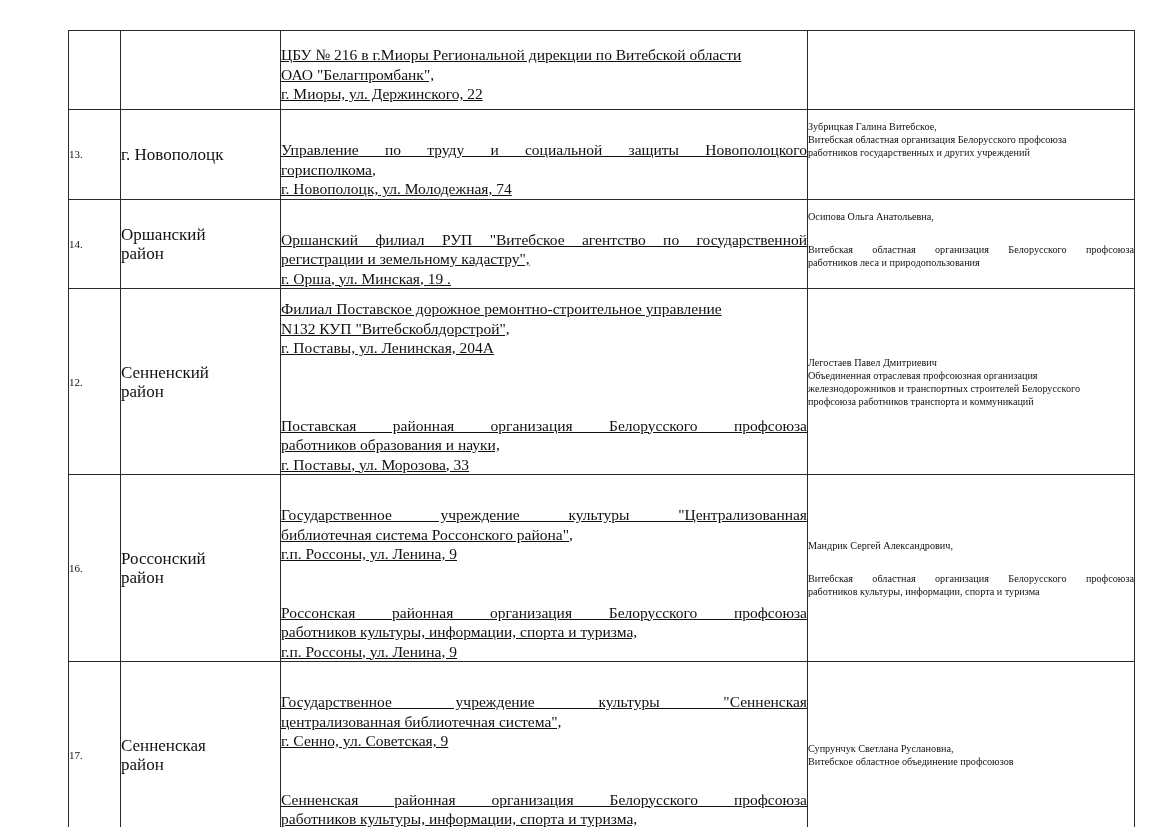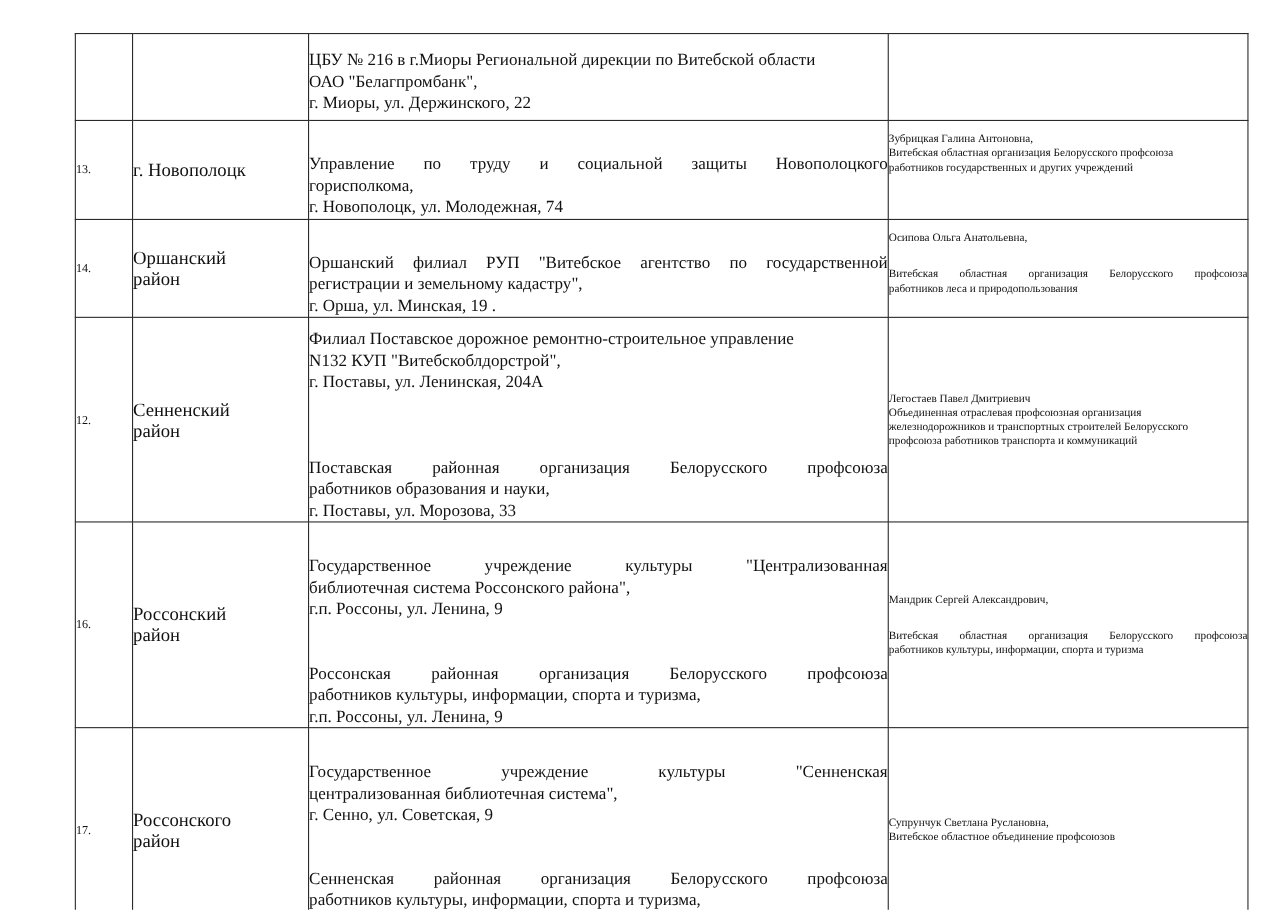--- a/index.html
+++ b/index.html
@@ -50,20 +50,21 @@
     }
     td.place {
       font-size: 15.5px;
       line-height: 19.5px;
       padding: 0 10px 0 10px;
       vertical-align: top;
     }
     td.place .block {
       text-align: justify;
       text-align-last: left;
+      text-decoration: underline;
     }
     td.person {
       font-size: 10.2px;
       line-height: 13px;
       padding: 0 10px 0 10px;
       text-align: justify;
       text-align-last: left;
     }
     .line { display: block; }
     .justify-line {
@@ -105,21 +106,21 @@
           <span class="line">г. Новополоцк</span>
         </td>
         <td class="place">
           <div class="block" style="padding-top:10px">
             <span class="justify-line">Управление по труду и социальной защиты Новополоцкого</span>
             <span class="line">горисполкома,</span>
             <span class="line">г. Новополоцк, ул. Молодежная, 74</span>
           </div>
         </td>
         <td class="person" style="vertical-align:top;padding-top:10px">
-          <span class="line">Зубрицкая Галина Антоновна,</span>
+          <span class="line">Зубрицкая Галина Витебское,</span>
           <span class="line">Витебская областная организация Белорусского профсоюза</span>
           <span class="line">работников государственных и других учреждений</span>
         </td>
       </tr>
 
       <tr style="height:79px">
         <td class="num">14.</td>
         <td class="district">
           <span class="line">Оршанский</span>
           <span class="line">район</span>
@@ -185,21 +186,21 @@
         <td class="person">
           <span class="line">Мандрик Сергей Александрович,</span>
           <span class="justify-line">Витебская областная организация Белорусского профсоюза</span>
           <span class="line">работников культуры, информации, спорта и туризма</span>
         </td>
       </tr>
 
       <tr style="height:175px">
         <td class="num">17.</td>
         <td class="district">
-          <span class="line">Россонского</span>
+          <span class="line">Сенненская</span>
           <span class="line">район</span>
         </td>
         <td class="place">
           <div class="block" style="padding-top:10px">
             <span class="justify-line">Государственное учреждение культуры "Сенненская</span>
             <span class="line">централизованная библиотечная система",</span>
             <span class="line">г. Сенно, ул. Советская, 9</span>
           </div>
           <div class="block" style="padding-top:19px">
             <span class="justify-line">Сенненская районная организация Белорусского профсоюза</span>

